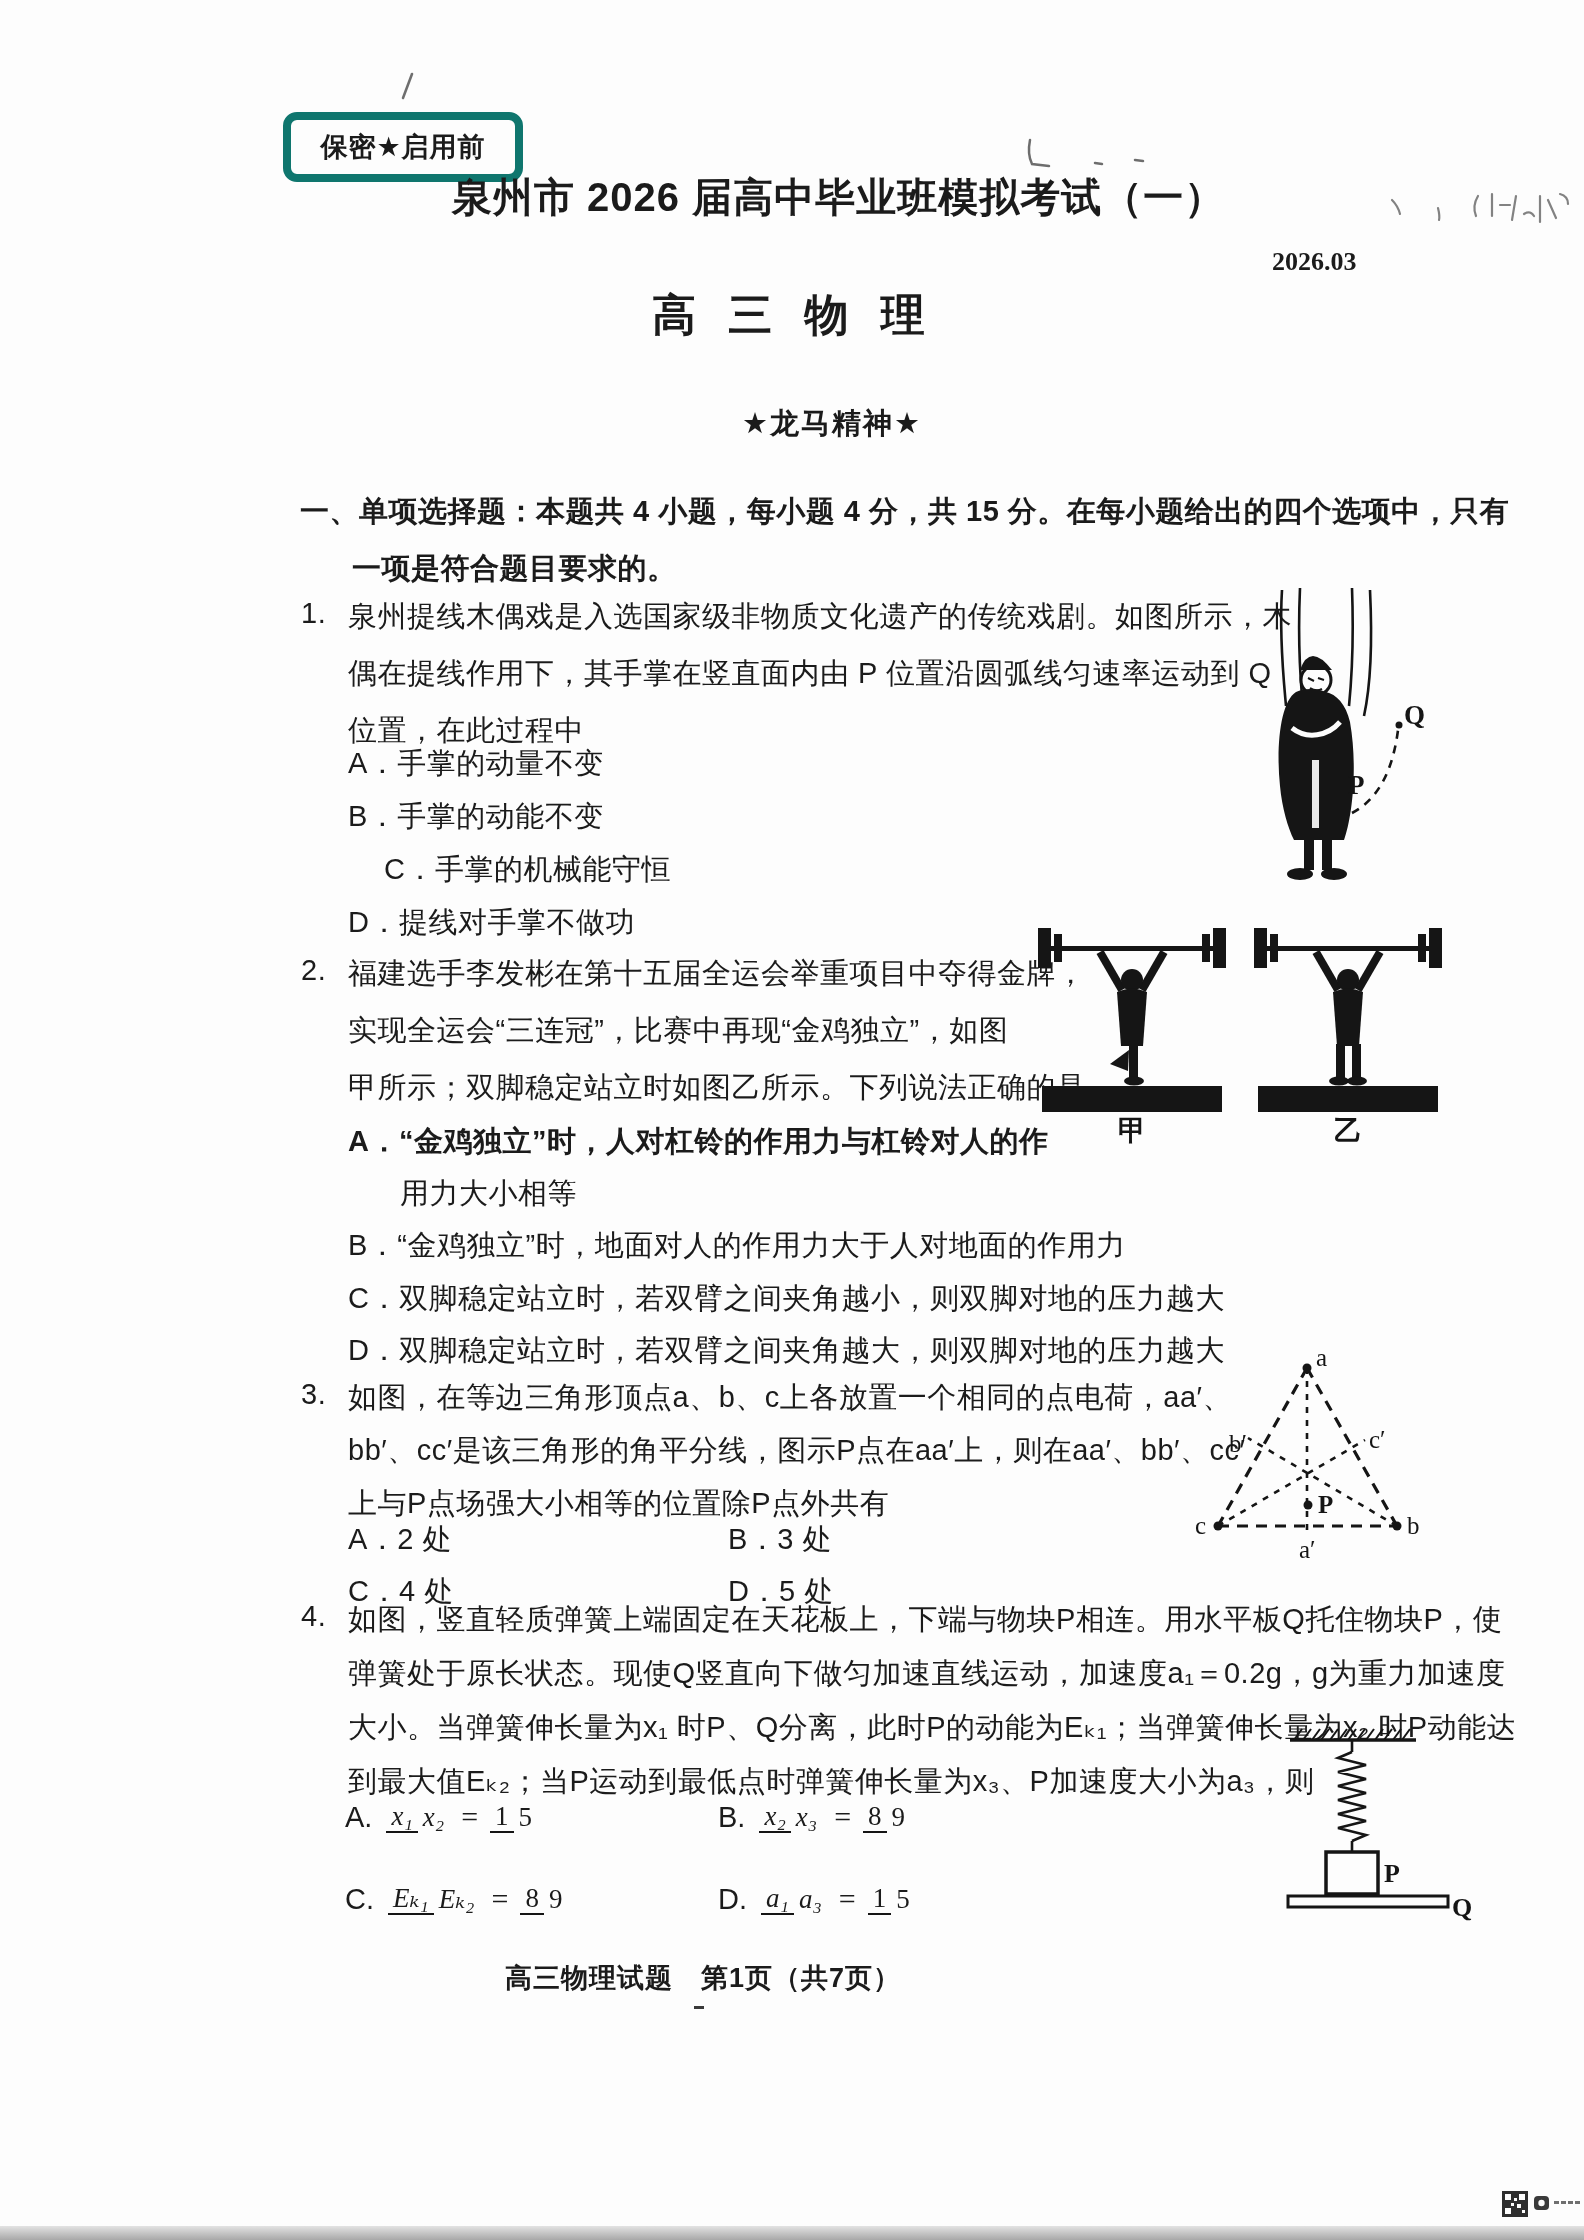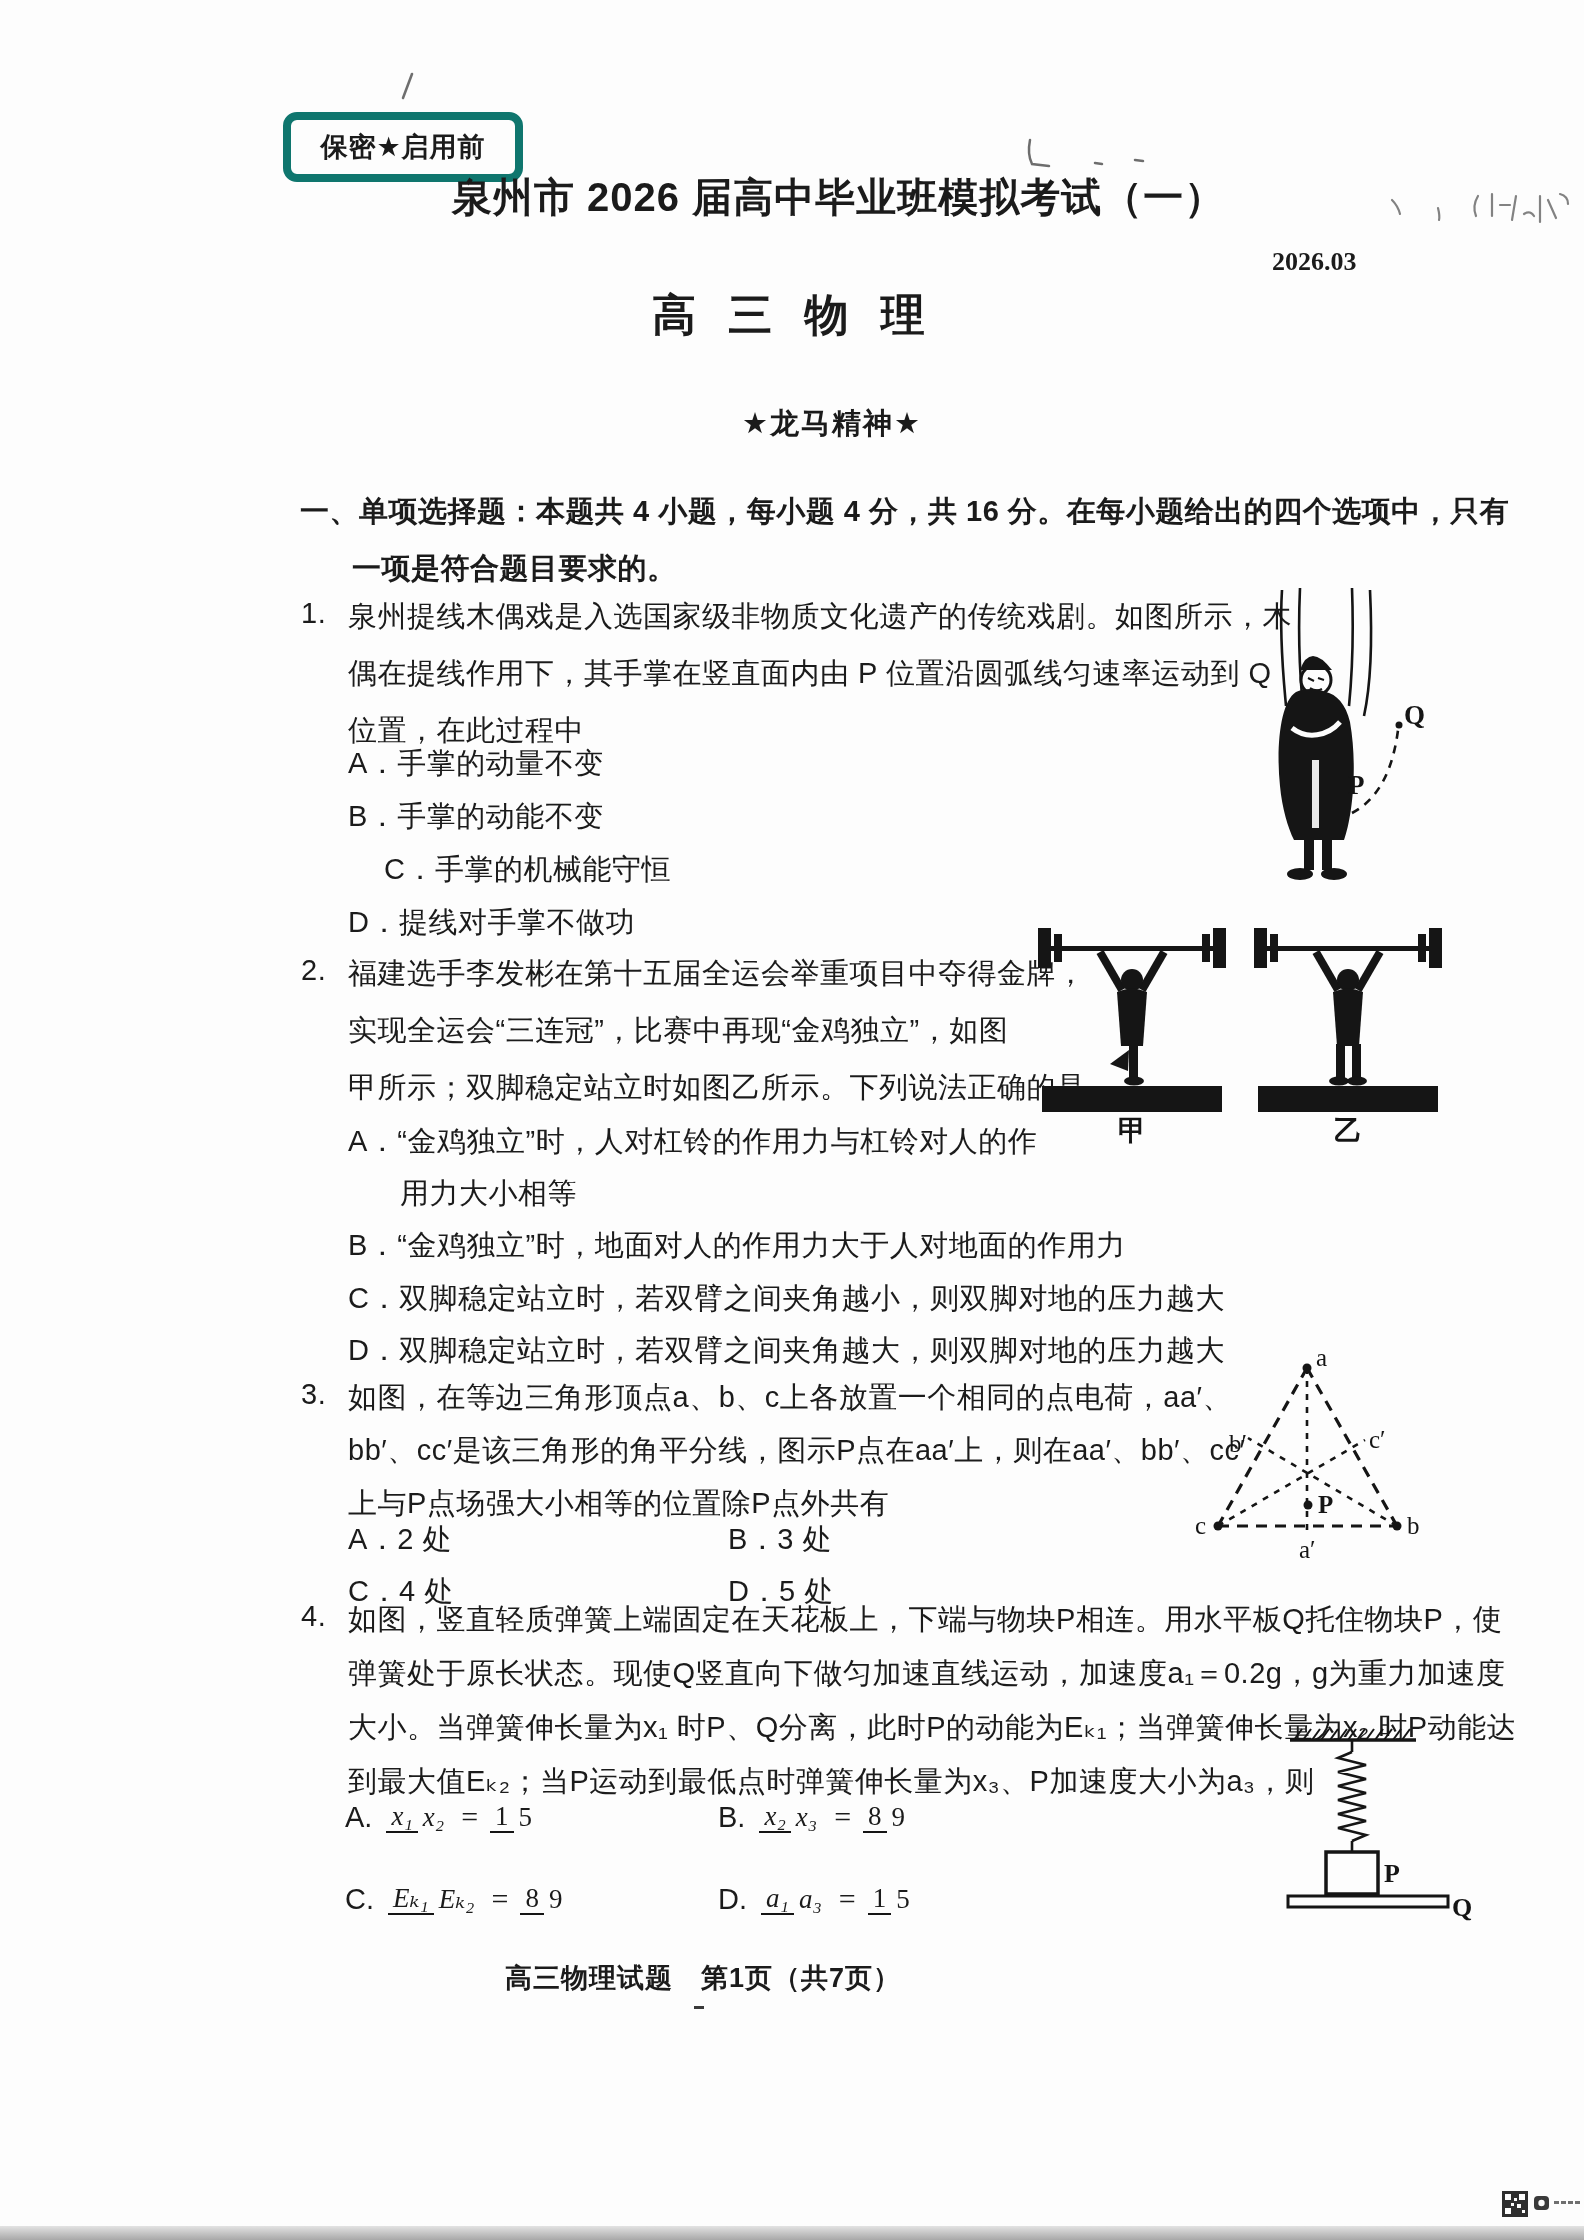--- a/index.html
+++ b/index.html
@@ -41,21 +41,21 @@
 <div class="page">
 
   <div class="secrecy">
     <span>保密★启用前</span>
   </div>
   <div class="title">泉州市 2026 届高中毕业班模拟考试（一）</div>
   <div class="date">2026.03</div>
   <div class="subject">高 三 物 理</div>
   <div class="motto">★龙马精神★</div>
 
-  <div class="bl bold" style="left:300px;top:492px;">一、单项选择题：本题共 4 小题，每小题 4 分，共 16 分。在每小题给出的四个选项中，只有</div>
+  <div class="bl bold" style="left:300px;top:492px;">一、单项选择题：本题共 4 小题，每小题 4 分，共 15 分。在每小题给出的四个选项中，只有</div>
   <div class="bl bold" style="left:352px;top:549px;">一项是符合题目要求的。</div>
 
   <div class="bl" style="left:301px;top:597px;">1.</div>
   <div class="bl" style="left:348px;top:597px;">泉州提线木偶戏是入选国家级非物质文化遗产的传统戏剧。如图所示，木</div>
   <div class="bl" style="left:348px;top:654px;">偶在提线作用下，其手掌在竖直面内由 P 位置沿圆弧线匀速率运动到 Q</div>
   <div class="bl" style="left:348px;top:711px;">位置，在此过程中</div>
   <div class="bl" style="left:348px;top:744px;">A．手掌的动量不变</div>
   <div class="bl" style="left:348px;top:797px;">B．手掌的动能不变</div>
   <div class="bl" style="left:348px;top:850px;margin-left:36px;">C．手掌的机械能守恒</div>
   <div class="bl" style="left:348px;top:903px;">D．提线对手掌不做功</div>
@@ -84,21 +84,21 @@
       <circle cx="147" cy="137" r="3.5" fill="#151515"></circle>
     </g>
     <text x="152" y="136" font-size="27" font-weight="bold">Q</text>
     <text x="96" y="206" font-size="27" font-weight="bold">P</text>
   </svg>
 
   <div class="bl" style="left:301px;top:954px;">2.</div>
   <div class="bl" style="left:348px;top:954px;">福建选手李发彬在第十五届全运会举重项目中夺得金牌，</div>
   <div class="bl" style="left:348px;top:1011px;">实现全运会“三连冠”，比赛中再现“金鸡独立”，如图</div>
   <div class="bl" style="left:348px;top:1068px;">甲所示；双脚稳定站立时如图乙所示。下列说法正确的是</div>
-  <div class="bl" style="left:348px;top:1122px;">A．“金鸡独立”时，人对杠铃的作用力与杠铃对人的作</div>
+  <div class="bl" style="left:348px;top:1122px;font-weight:bold;">A．“金鸡独立”时，人对杠铃的作用力与杠铃对人的作</div>
   <div class="bl" style="left:400px;top:1174px;">用力大小相等</div>
   <div class="bl" style="left:348px;top:1226px;">B．“金鸡独立”时，地面对人的作用力大于人对地面的作用力</div>
   <div class="bl" style="left:348px;top:1279px;">C．双脚稳定站立时，若双臂之间夹角越小，则双脚对地的压力越大</div>
   <div class="bl" style="left:348px;top:1331px;">D．双脚稳定站立时，若双臂之间夹角越大，则双脚对地的压力越大</div>
 
   <svg class="abs" style="left:1020px;top:922px;" width="440" height="222" viewBox="0 0 440 222">
     <g transform="translate(112,0)">
       <rect x="-90" y="24" width="180" height="5" fill="#151515"></rect>
       <rect x="-94" y="6" width="13" height="40" fill="#151515"></rect>
       <rect x="-78" y="12" width="8" height="28" fill="#151515"></rect>

